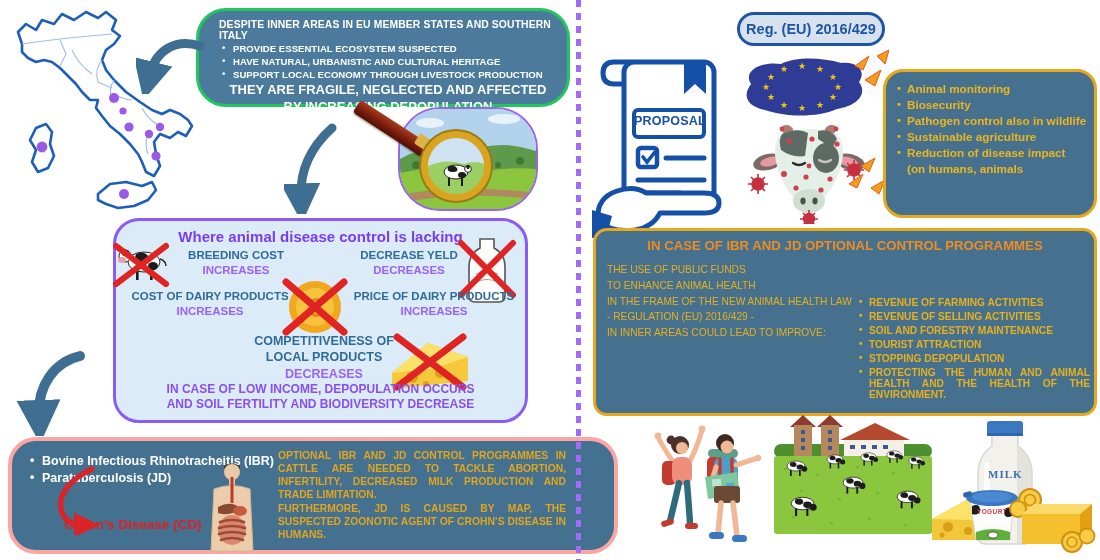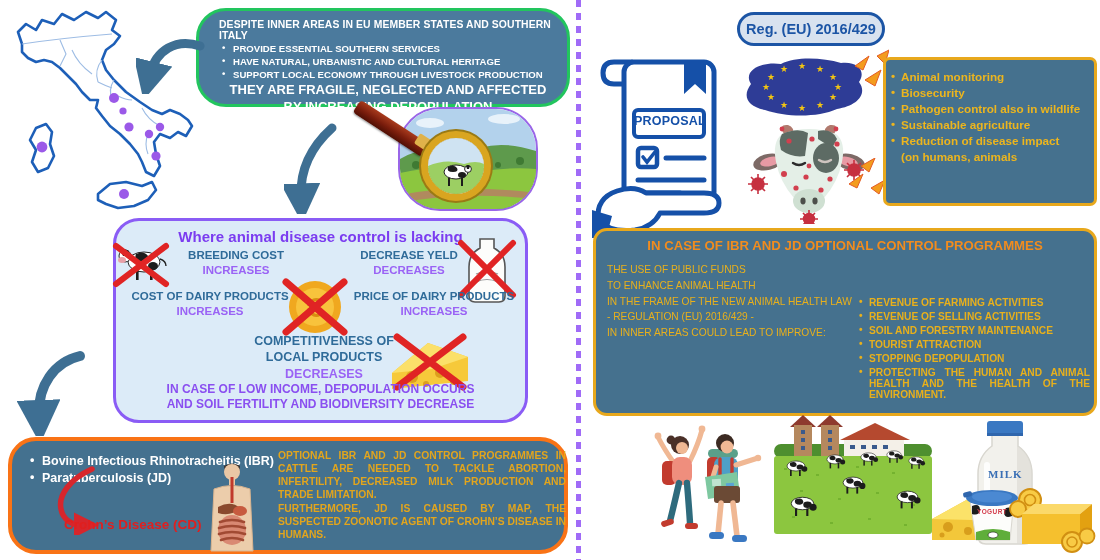--- a/index.html
+++ b/index.html
@@ -19,42 +19,42 @@
   .impact-box{left:113px;top:218px;width:415px;height:205px;background:#dcebf8;
               border:3px solid #8a5cf5;border-radius:26px;}
   .ib-title{position:absolute;left:0;top:7px;width:100%;text-align:center;
             color:#7b3cf0;font-size:15px;font-weight:bold;}
   .ib-item{position:absolute;text-align:center;font-weight:bold;font-size:11.5px;line-height:1.3;}
   .ib-label{color:#2f6b99;}
   .ib-change{color:#9a63f5;}
   .ib-foot{position:absolute;left:0;bottom:7px;width:100%;text-align:center;
            color:#8a4ff0;font-weight:bold;font-size:12px;line-height:1.3;}
 
-  .disease-box{left:8px;top:437px;width:560px;height:117px;background:#44718f;
-               border:4px solid #f97316;border-radius:28px;color:#fff;}
+  .disease-box{left:8px;top:437px;width:610px;height:117px;background:#44718f;
+               border:4px solid #fca5a5;border-radius:28px;color:#fff;}
   .db-list{position:absolute;left:14px;top:10px;width:255px;}
   .db-li{position:relative;padding-left:16px;font-size:12.5px;font-weight:bold;margin-top:3px;}
   .db-li::before{content:"\2022";position:absolute;left:4px;top:-1px;}
   .db-crohn{position:absolute;left:52px;top:76px;color:#e01f1f;font-size:13.5px;font-weight:bold;}
   .db-par{position:absolute;left:266px;top:8px;width:288px;color:#e2a51d;
           font-size:10.3px;font-weight:bold;text-align:justify;line-height:1.27;}
   .db-par div{margin-bottom:1px;}
 
   
   .divider{left:576px;top:0;width:5px;height:560px;
            background:repeating-linear-gradient(to bottom,#a06bf7 0 7px,transparent 7px 13px);}
 
   
   .badge{left:737px;top:12px;width:148px;height:34px;background:#d8e2ef;
          border:3px solid #1c55a5;border-radius:18px;color:#1c55a5;
          font-size:14.5px;font-weight:bold;display:flex;align-items:center;justify-content:center;}
 
-  .benefits-box{left:883px;top:57px;width:214px;height:149px;background:#45718e;
-                border:3px solid #e8a81c;border-radius:7px;color:#ecb51e;
-                padding:10px 6px 4px 2px;}
+  .benefits-box{left:883px;top:69px;width:214px;height:149px;background:#45718e;
+                border:3px solid #e8a81c;border-radius:20px;color:#ecb51e;
+                padding:10px 6px 4px 8px;}
   .bf-li{position:relative;padding-left:13px;font-size:11.7px;font-weight:bold;margin-bottom:3px;}
   .bf-li::before{content:"\2022";position:absolute;left:3px;top:-1px;}
   .bf-cont{padding-left:13px;font-size:11.7px;font-weight:bold;margin-bottom:3px;}
 
   .programme-box{left:593px;top:228px;width:504px;height:188px;background:#45718e;
                  border:3px solid #e8a81c;border-radius:14px;}
   .pb-title{position:absolute;left:0;top:7px;width:100%;text-align:center;
             color:#f18c1e;font-size:13.2px;font-weight:bold;}
   .pb-intro{position:absolute;left:11px;top:31px;width:262px;color:#e8b01c;
             font-size:10.2px;font-weight:normal;line-height:1.55;}
@@ -118,21 +118,21 @@
         <circle cx="147" cy="130" r="4.2"></circle>
       <circle cx="158" cy="123" r="4.2"></circle>
         <circle cx="154" cy="152" r="4.6"></circle>
       <circle cx="40" cy="143" r="5.4"></circle>
         <circle cx="122" cy="190" r="5"></circle>
     </g>
   </svg>
 
   <div class="abs top-box">
     <div class="tb-head">DESPITE INNER AREAS IN EU MEMBER STATES AND SOUTHERN ITALY</div>
-    <div class="tb-li">PROVIDE ESSENTIAL SOUTHERN SERVICES</div>
+    <div class="tb-li">PROVIDE ESSENTIAL ECOSYSTEM SUSPECTED</div>
     <div class="tb-li">HAVE NATURAL, URBANISTIC AND CULTURAL HERITAGE</div>
     <div class="tb-li">SUPPORT LOCAL ECONOMY THROUGH LIVESTOCK PRODUCTION</div>
     <div class="tb-emph">
       <div>THEY ARE FRAGILE, NEGLECTED AND AFFECTED</div>
       <div>BY INCREASING DEPOPULATION</div>
     </div>
   </div>
 
   <svg class="abs" style="left:136px;top:36px" width="70" height="58" viewBox="0 0 70 58">
     <defs>

